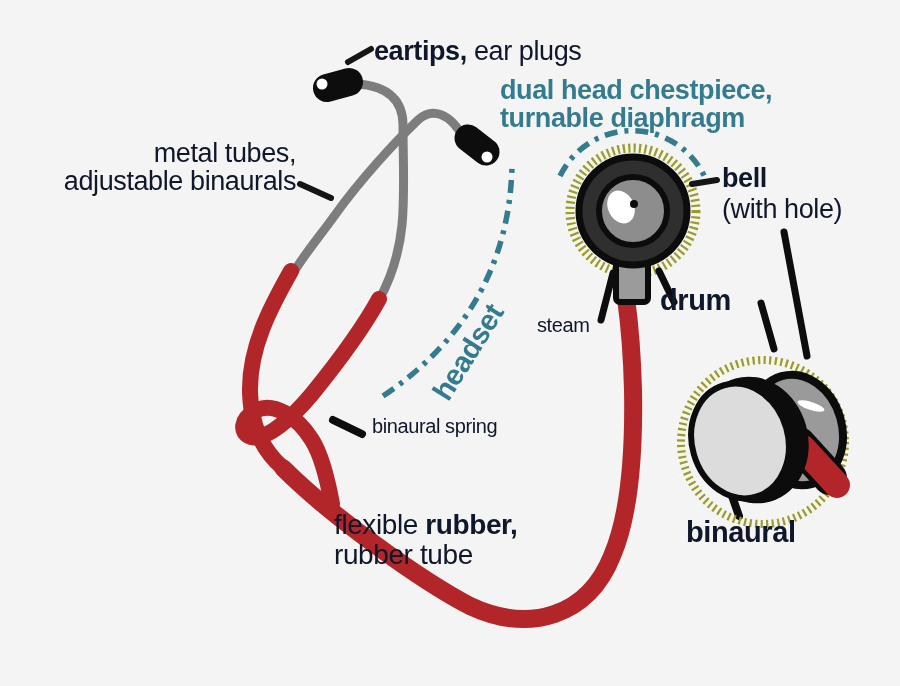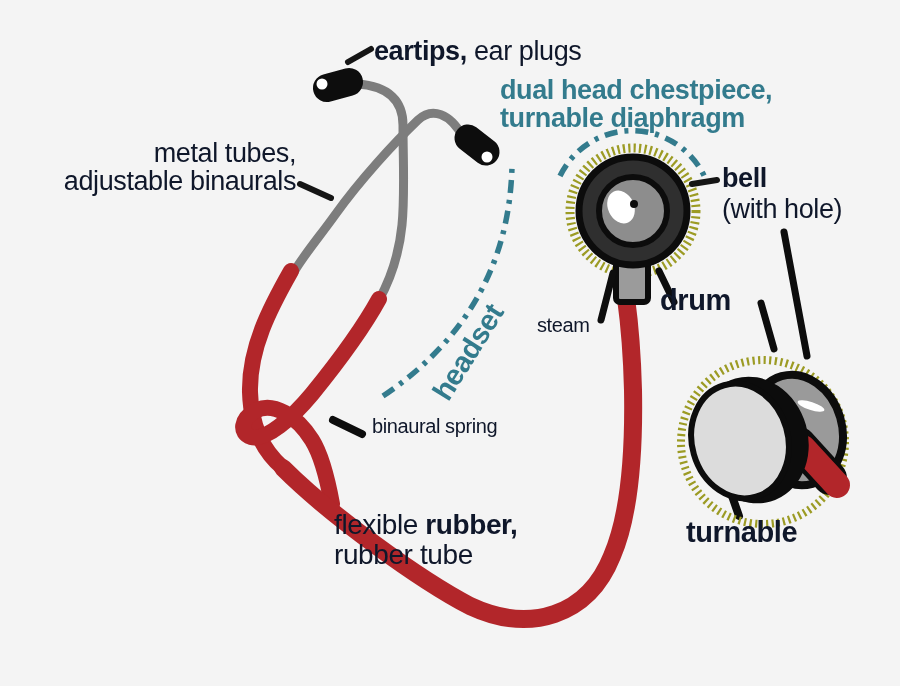--- a/index.html
+++ b/index.html
@@ -109,15 +109,15 @@
 
 <div class="label teal" id="headset-label">headset</div>
 
 <div class="label" style="left:372px;top:412px;font-size:20px;">binaural spring</div>
 
 <div class="label center" style="left:334px;top:510px;width:248px;line-height:30px;font-size:28px;">
   <div><span>flexible </span><span class="b">rubber,</span></div>
   <div>rubber tube</div>
 </div>
 
-<div class="label b" style="left:686px;top:518px;font-size:29px;">turnable</div>
+<div class="label b" style="left:686px;top:518px;font-size:29px;">binaural</div>
 
 </div>
 
 </body></html>

